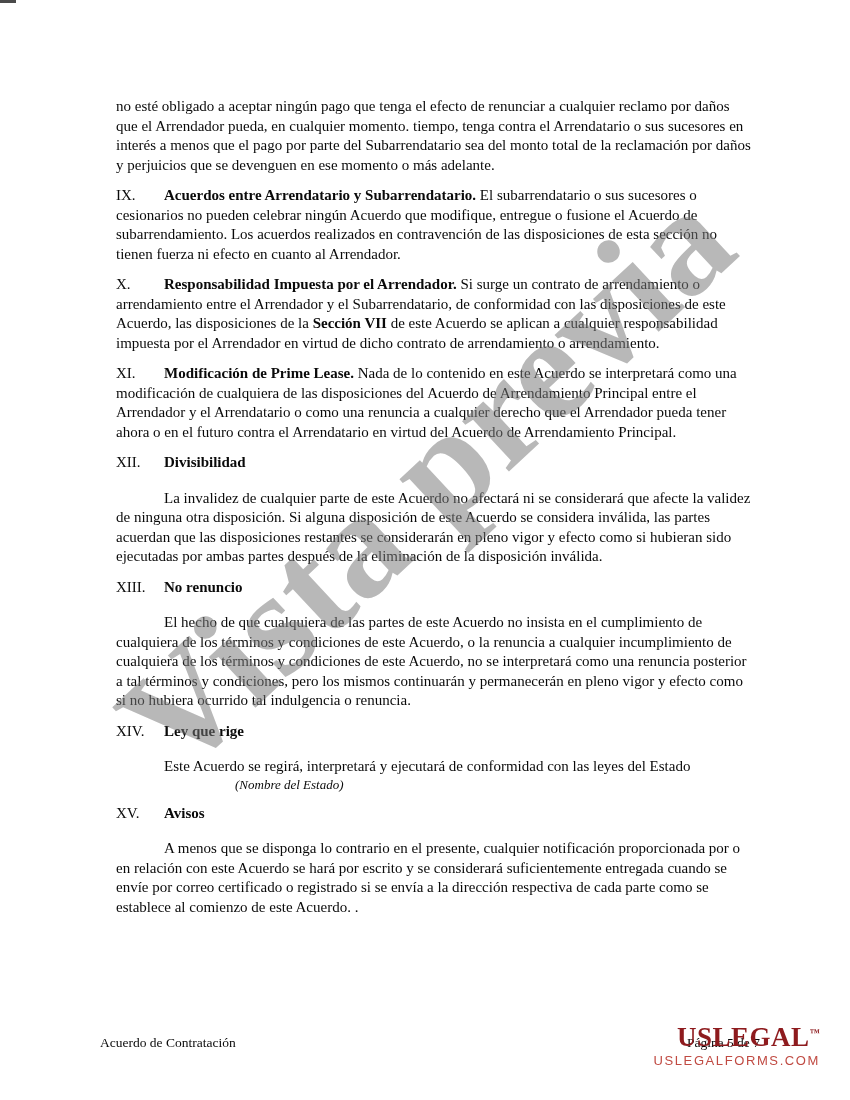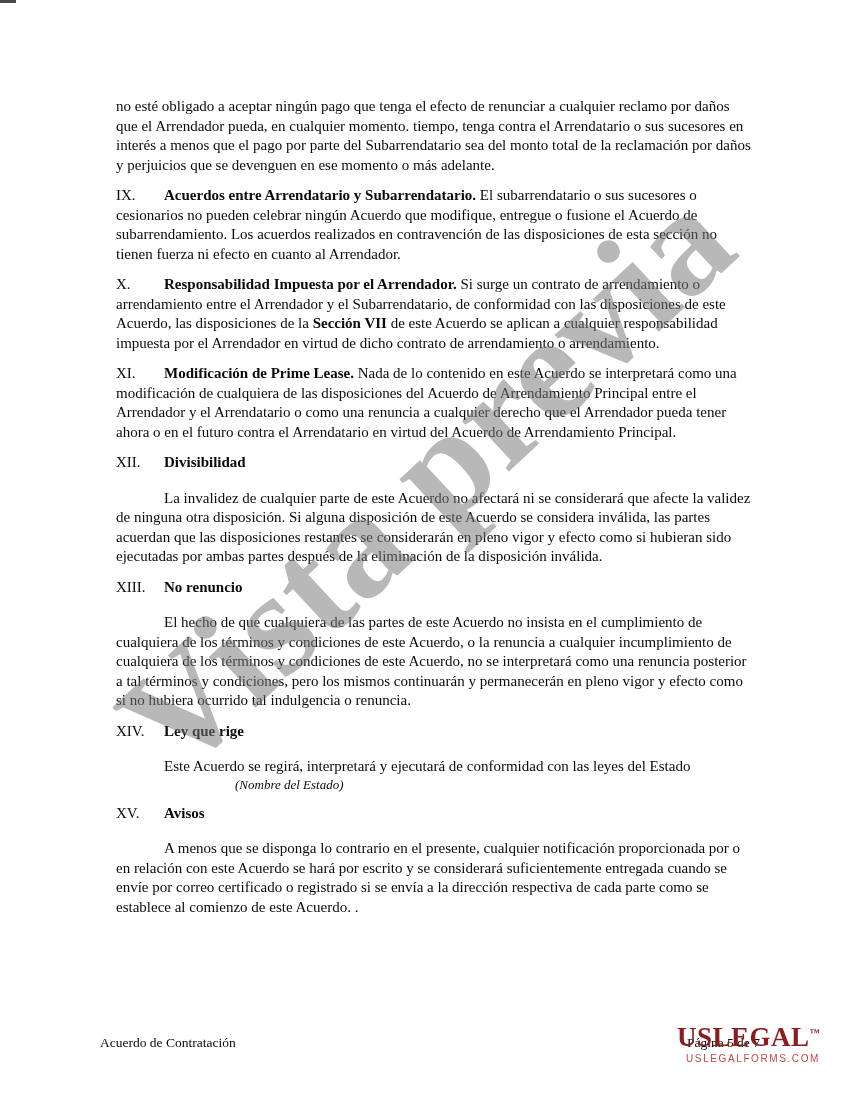--- a/index.html
+++ b/index.html
@@ -64,21 +64,21 @@
   .logo-main {
     font-family: "Liberation Serif", "DejaVu Serif", serif;
     font-weight: 700;
     font-size: 27px;
     letter-spacing: 0.5px;
     color: #8e1b1e;
     line-height: 30px;
   }
   .logo-main .tm { font-size: 10px; vertical-align: super; }
   .logo-sub {
-    font-size: 10px;
+    font-size: 13px;
     letter-spacing: 1.6px;
     color: #c04a42;
     margin-top: 1px;
     font-family: "Liberation Sans", sans-serif;
   }
 </style>
 </head>
 <body>
 
 <div class="scan-artifact"></div>

